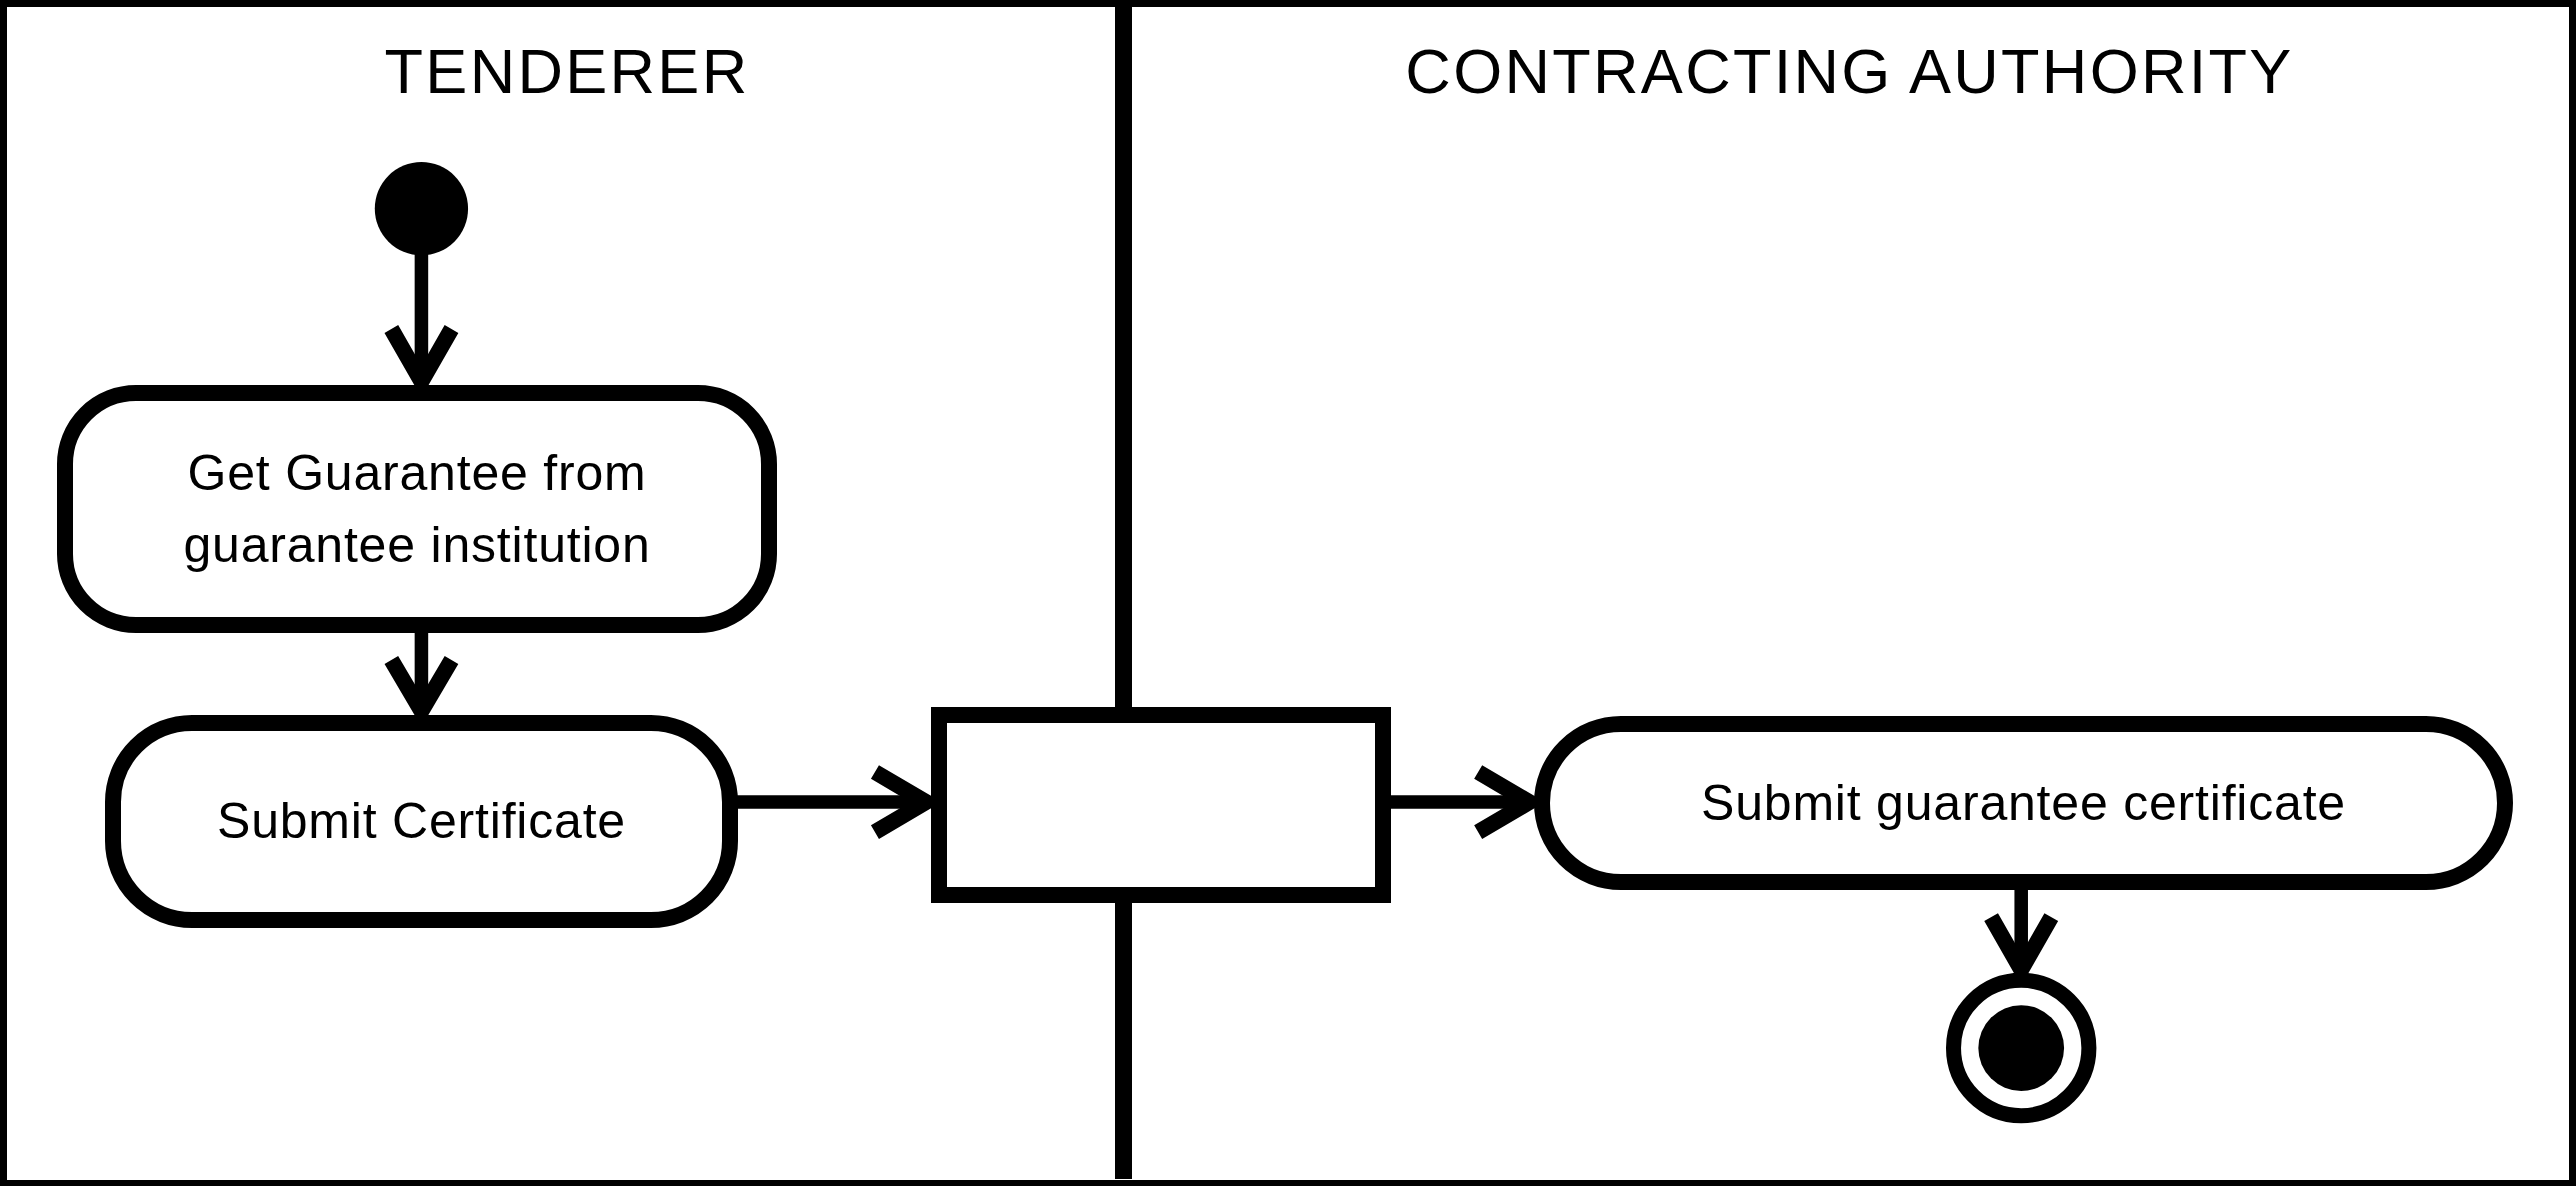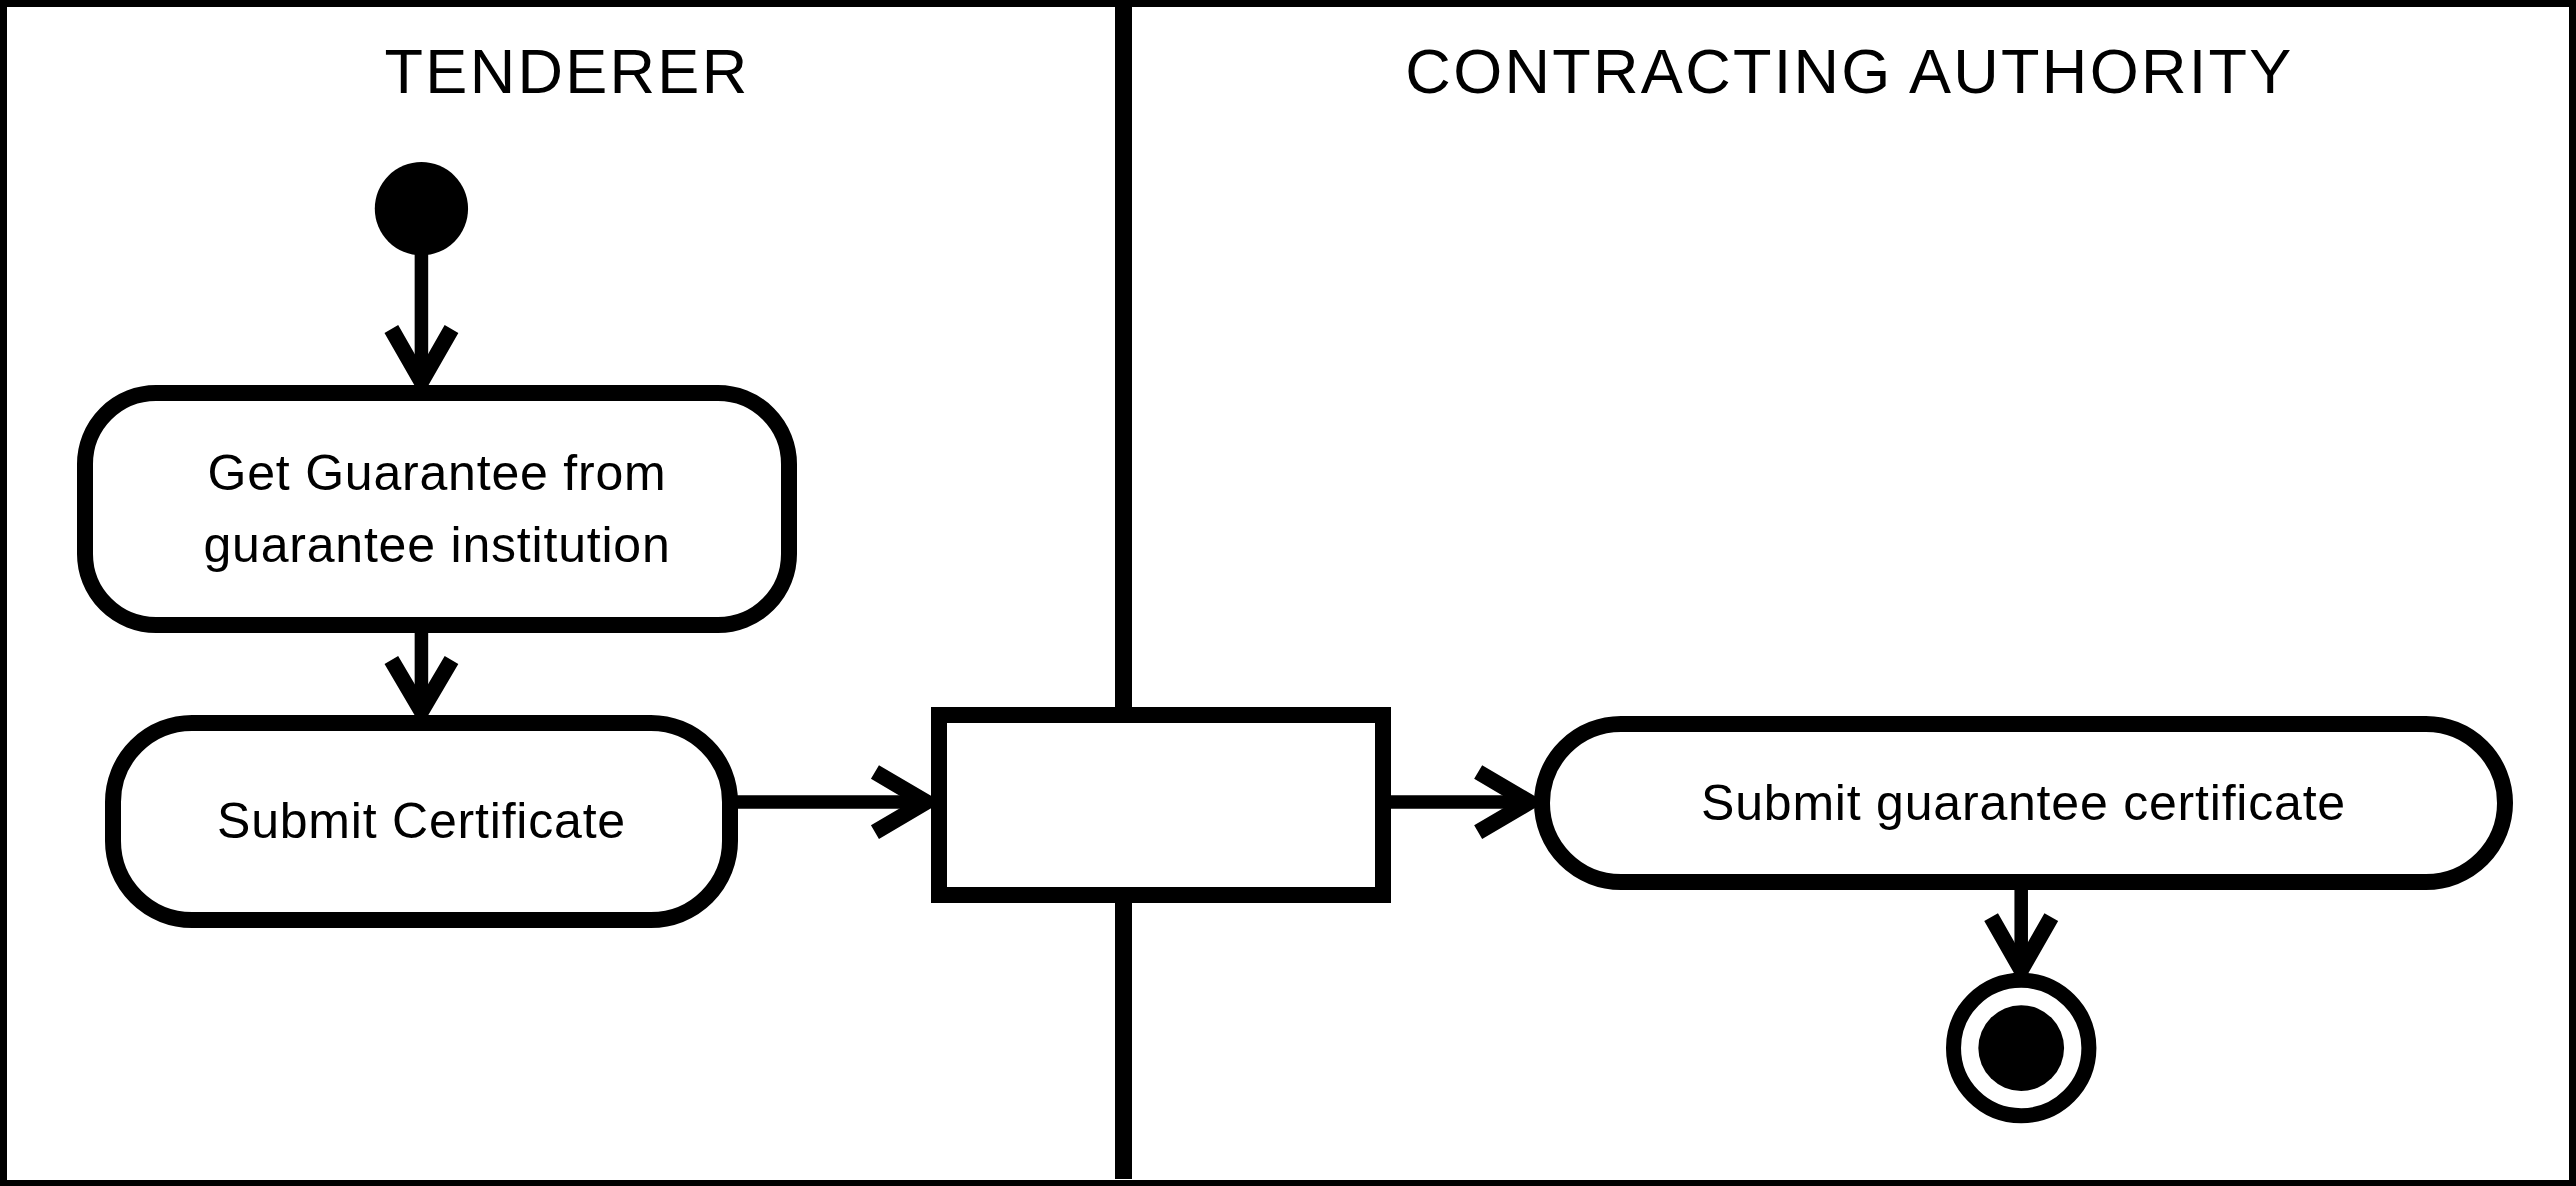--- a/index.html
+++ b/index.html
@@ -57,21 +57,21 @@
     justify-content: center;
     text-align: center;
     font-size: 50px;
     letter-spacing: 0.8px;
     line-height: 1.45;
     color: #000000;
     z-index: 4;
   }
   .activity { border-radius: 87px; }
   .activity.tall { border-radius: 79px; }
-  #box-get-guarantee     { left: 70px;   top: 378px; width: 720px;  height: 248px; }
+  #box-get-guarantee     { left: 50px;   top: 378px; width: 720px;  height: 248px; }
   #box-submit-cert       { left: 98px;  top: 708px; width: 633px;  height: 213px; }
   #box-object-node       { left: 924px; top: 700px; width: 460px;  height: 196px;
                            font-weight: bold; font-style: italic; border-radius: 0; line-height: 1.4; }
   #box-receive-cert      { left: 1527px; top: 709px; width: 979px; height: 174px; }
   .line { display: block; }
 </style>
 </head>
 <body>
 
 <div class="stage">

